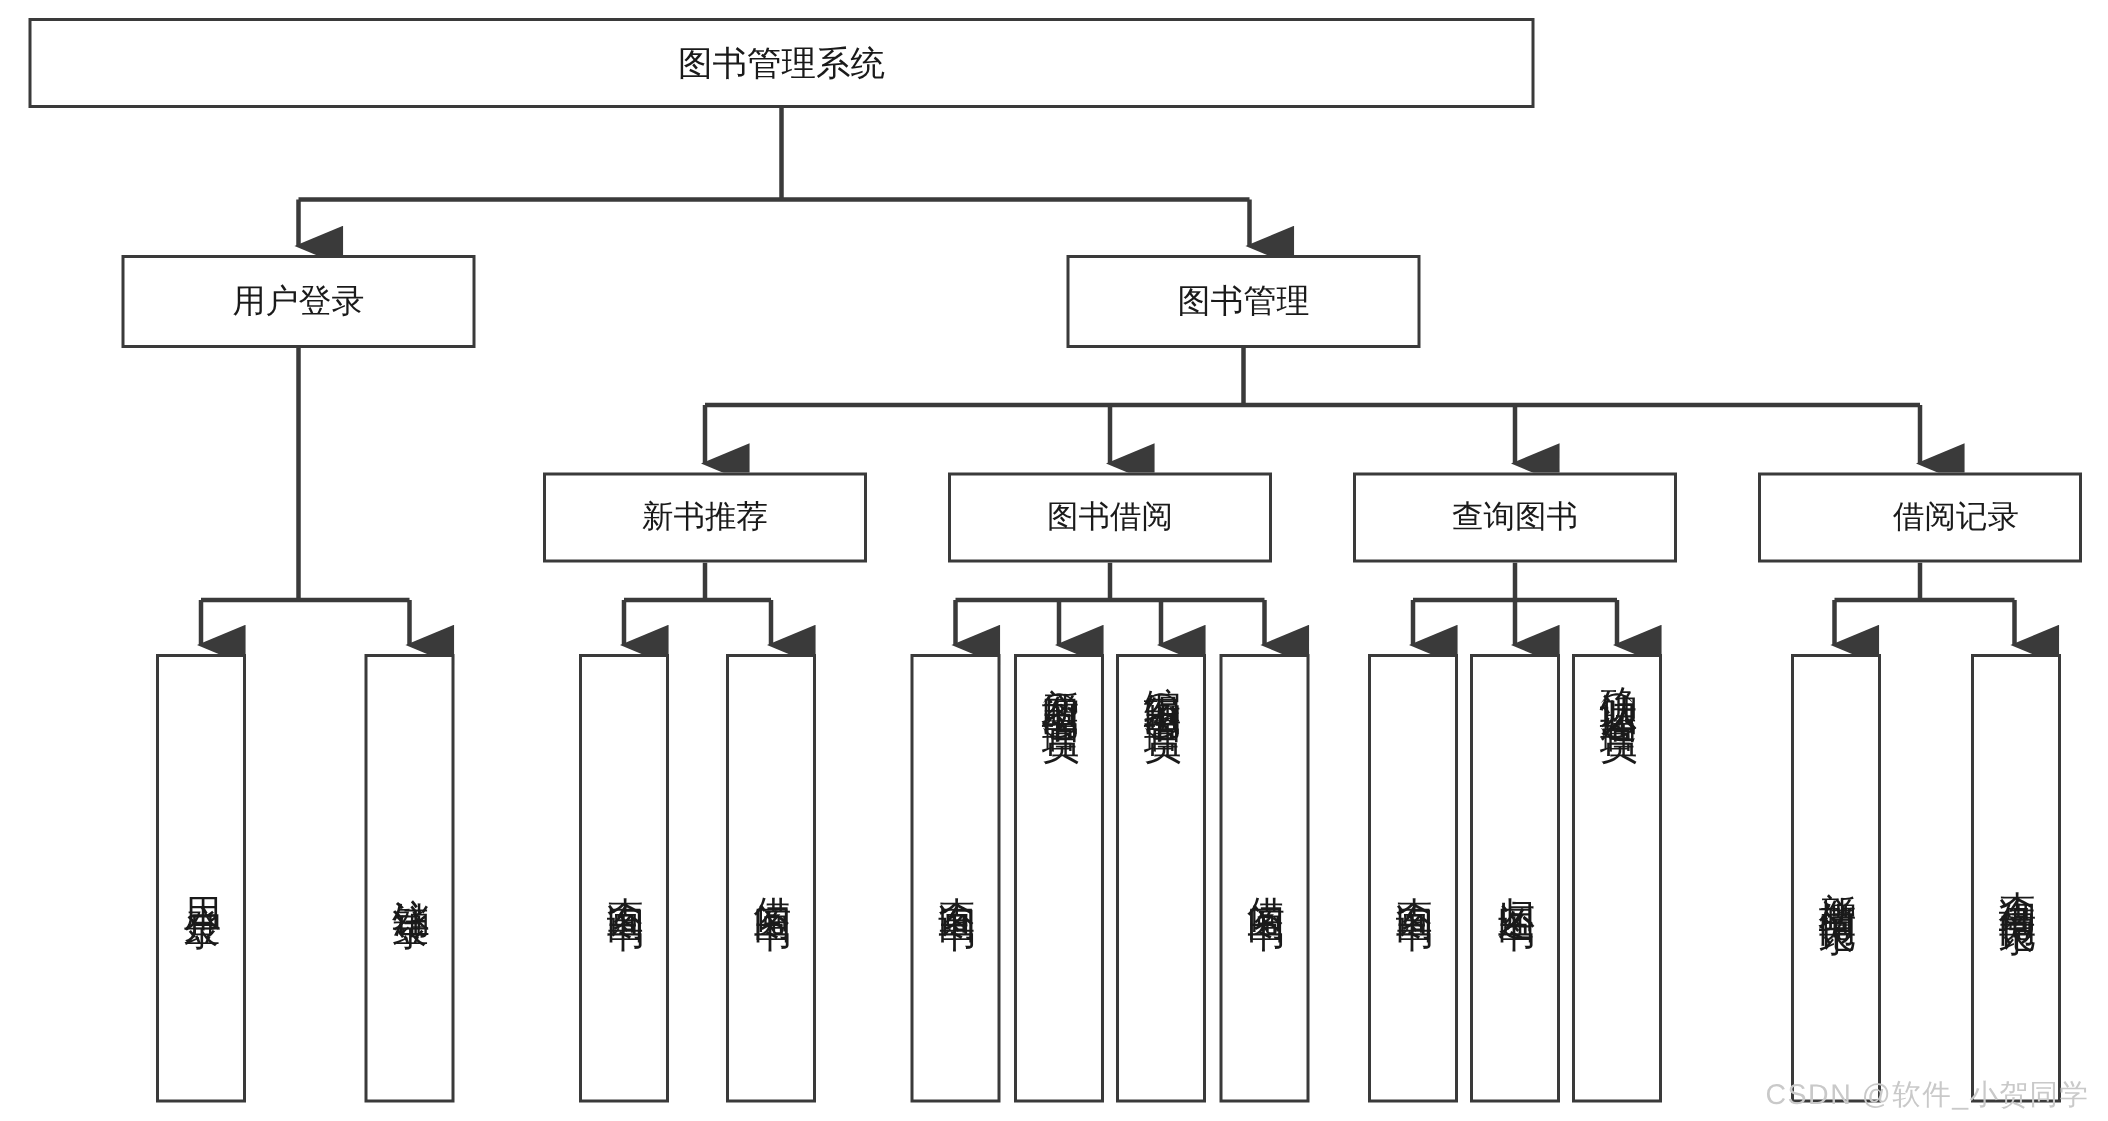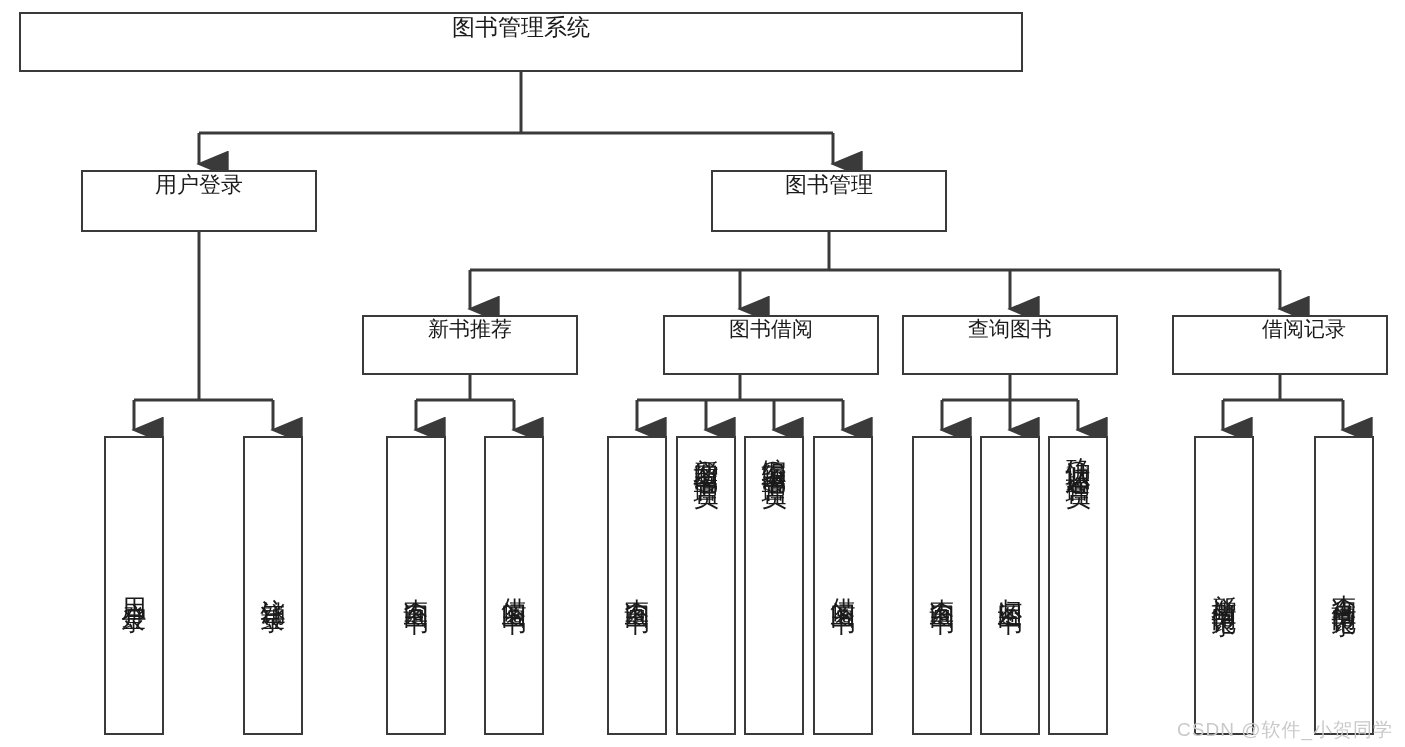--- a/index.html
+++ b/index.html
@@ -4,21 +4,21 @@
 <style>
   html,body{margin:0;padding:0;background:#ffffff;}
   body{
     width:1405px;height:747px;
     font-family:"Liberation Sans","DejaVu Sans",sans-serif;
     overflow:hidden;position:relative;
   }
   #diagram{position:absolute;left:0;top:0;width:1405px;height:747px;}
 
   .node{position:absolute;box-sizing:border-box;background:#ffffff;
-        border:2px solid #3a3a3a;display:flex;align-items:flex-start;justify-content:center;}
+        border:2px solid #3a3a3a;display:flex;align-items:center;justify-content:center;}
   .node .lbl{color:#1a1a1a;line-height:1.15;text-align:center;white-space:nowrap;}
 
   .node.root .lbl{font-size:23px;}
   .node.l2 .lbl{font-size:22px;}
   .node.l3 .lbl{font-size:21px;}
 
   .node.leaf{align-items:flex-start;justify-content:center;padding-top:0;}
   .node.leaf .lbl{
     writing-mode:vertical-rl;text-orientation:upright;
     font-size:25px;letter-spacing:4px;line-height:1.0;
@@ -93,21 +93,21 @@
   <div class="node l2" style="left:81px;top:170px;width:236px;height:62px;">
     <span class="lbl">用户登录</span>
   </div>
   <div class="node l2" style="left:711px;top:170px;width:236px;height:62px;">
     <span class="lbl">图书管理</span>
   </div>
 
   <div class="node l3" style="left:362px;top:315px;width:216px;height:60px;">
     <span class="lbl">新书推荐</span>
   </div>
-  <div class="node l3" style="left:632px;top:315px;width:216px;height:60px;margin-left:31px;">
+  <div class="node l3" style="left:632px;top:315px;width:216px;height:60px;">
     <span class="lbl">图书借阅</span>
   </div>
   <div class="node l3" style="left:902px;top:315px;width:216px;height:60px;">
     <span class="lbl">查询图书</span>
   </div>
   <div class="node l3" style="left:1172px;top:315px;width:216px;height:60px;padding-left:48px;">
     <span class="lbl">借阅记录</span>
   </div>
 
   <div class="node leaf center-v" style="left:104px;top:436px;width:60px;height:299px;">

